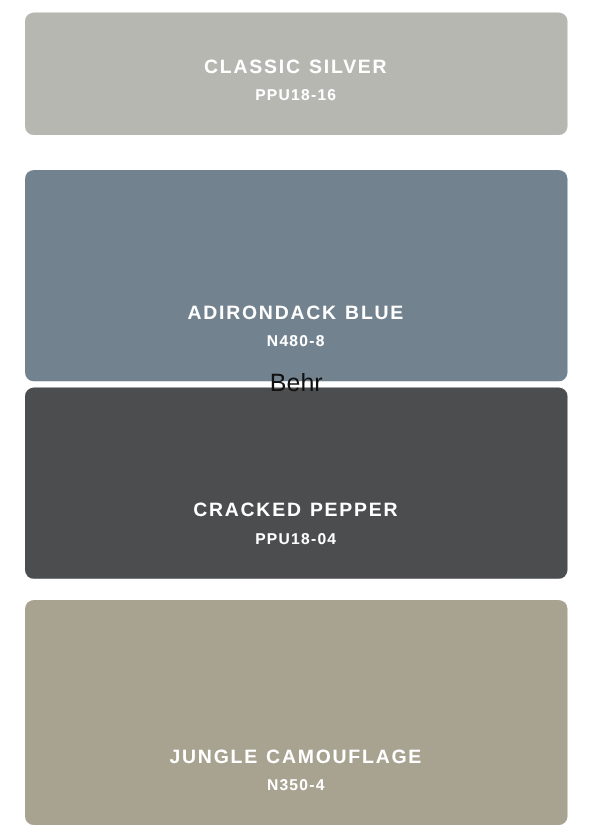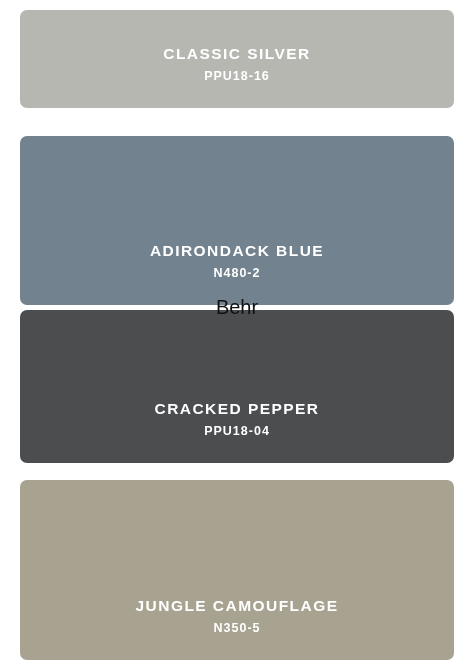--- a/index.html
+++ b/index.html
@@ -89,33 +89,33 @@
   <div class="swatch" id="swatch-0" style="background-color: rgb(182, 183, 177);">
     <div class="swatch-label-block">
       <div class="swatch-name">CLASSIC SILVER</div>
       <div class="swatch-code">PPU18-16</div>
     </div>
   </div>
 
   <div class="swatch" id="swatch-1" style="background-color: rgb(114, 131, 143);">
     <div class="swatch-label-block">
       <div class="swatch-name">ADIRONDACK BLUE</div>
-      <div class="swatch-code">N480-2</div>
+      <div class="swatch-code">N480-8</div>
     </div>
   </div>
 
   <div class="swatch" id="swatch-2" style="background-color: rgb(76, 77, 79);">
     <div class="swatch-label-block">
       <div class="swatch-name">CRACKED PEPPER</div>
       <div class="swatch-code">PPU18-04</div>
     </div>
   </div>
 
   <div class="swatch" id="swatch-3" style="background-color: rgb(168, 163, 145);">
     <div class="swatch-label-block">
       <div class="swatch-name">JUNGLE CAMOUFLAGE</div>
-      <div class="swatch-code">N350-5</div>
+      <div class="swatch-code">N350-4</div>
     </div>
   </div>
 
   <div id="brand-watermark">Behr</div>
 
 </div>
 
 </body></html>

